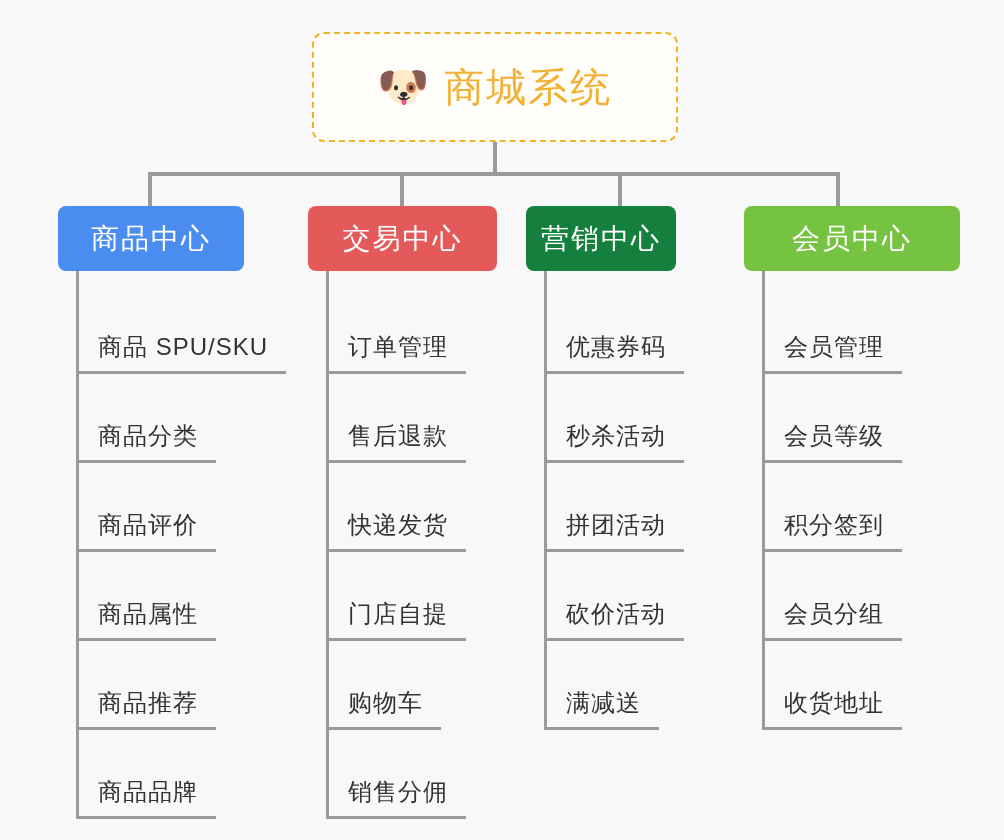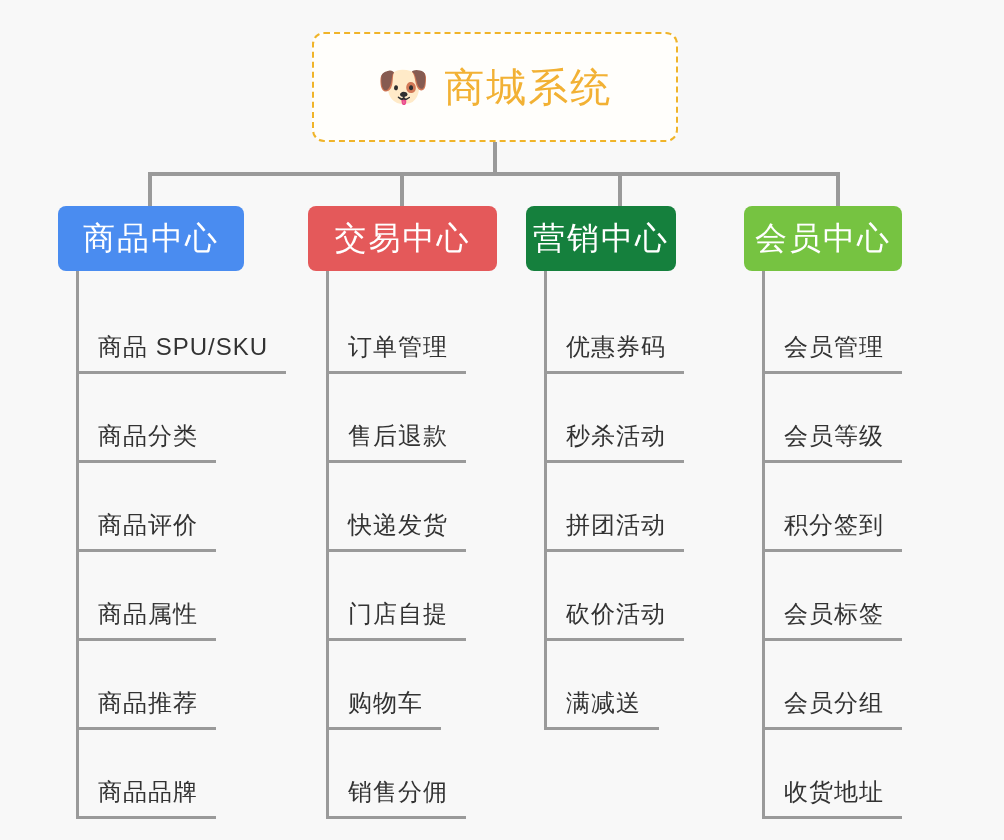--- a/index.html
+++ b/index.html
@@ -88,28 +88,28 @@
   .branch.b4 { left: 744px; width: 220px; }
 
   .branch-header {
     box-sizing: border-box;
     border-radius: 8px;
     height: 65px;
     display: flex;
     align-items: center;
     justify-content: center;
     color: #ffffff;
-    font-size: 32px;
+    font-size: 28px;
     letter-spacing: 2px;
     white-space: nowrap;
   }
   .branch.b1 .branch-header { width: 186px; background: #4a8cf0; }
   .branch.b2 .branch-header { width: 189px; background: #e4595a; }
   .branch.b3 .branch-header { width: 150px; background: #15803d; }
-  .branch.b4 .branch-header { width: 158px; background: #76c341; }
+  .branch.b4 .branch-header { width: 216px; background: #76c341; }
 
   
   .leaf-list {
     position: relative;
     margin-top: 0;
     padding-top: 14px;
     padding-left: 16px;
     border-left: 3px solid #9a9a9a;
     margin-left: 18px;
   }
@@ -230,23 +230,20 @@
       <div class="leaf-item">
           <span class="leaf-label">会员管理</span>
         </div>
       <div class="leaf-item">
           <span class="leaf-label">会员等级</span>
         </div>
       <div class="leaf-item">
           <span class="leaf-label">积分签到</span>
         </div>
       <div class="leaf-item">
-          <span class="leaf-label">会员标签</span>
-        </div>
-      <div class="leaf-item">
           <span class="leaf-label">会员分组</span>
         </div>
       <div class="leaf-item">
           <span class="leaf-label">收货地址</span>
         </div>
     </div>
   </div>
 
 </div>
 

